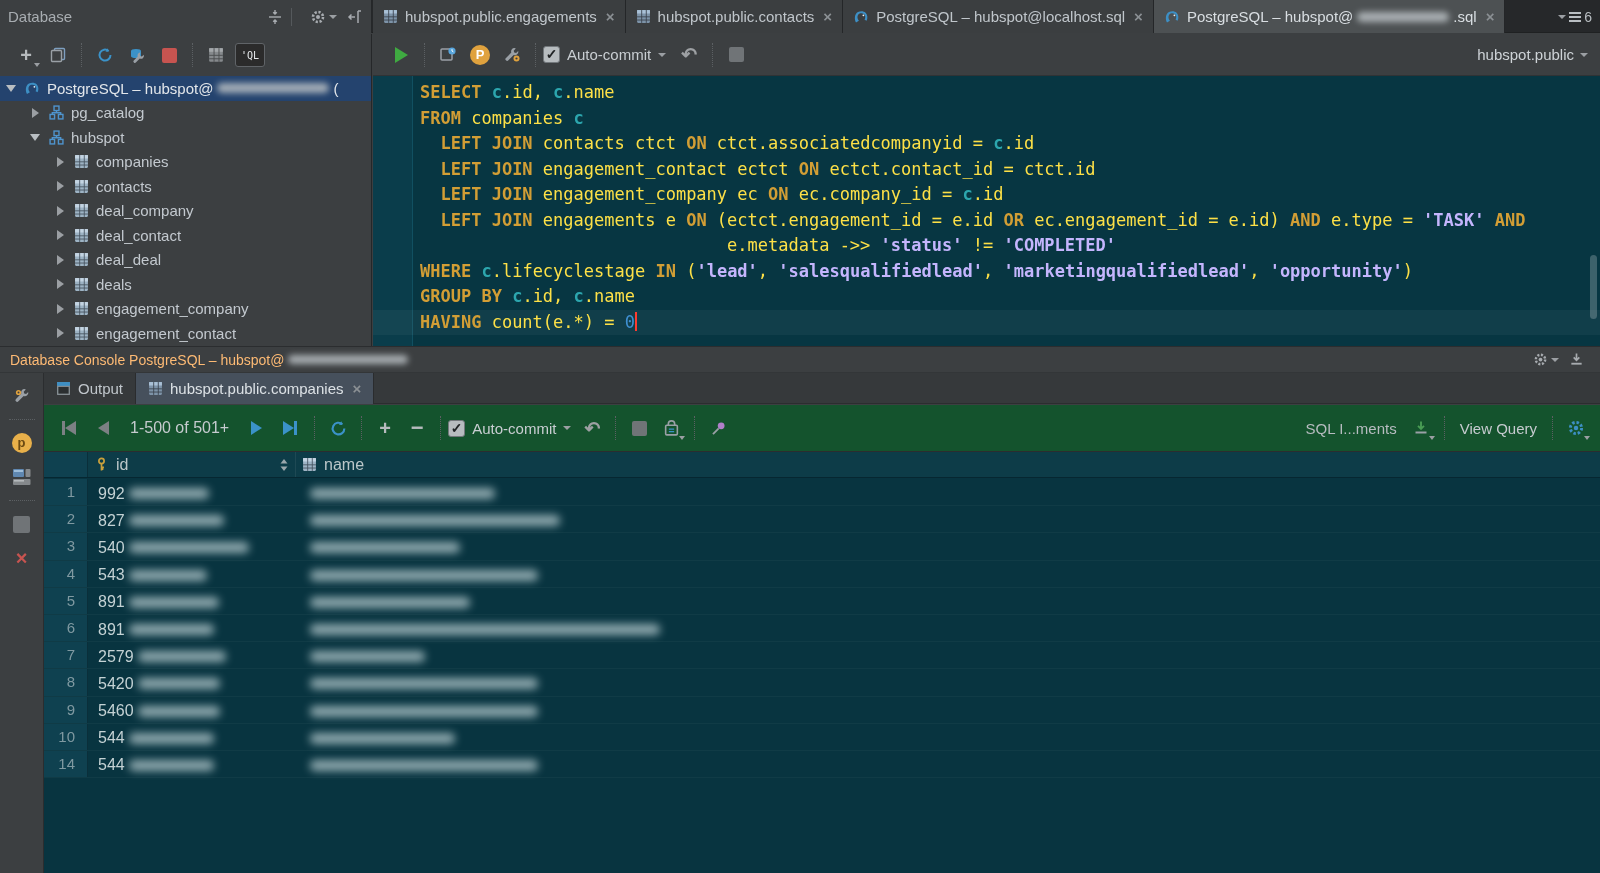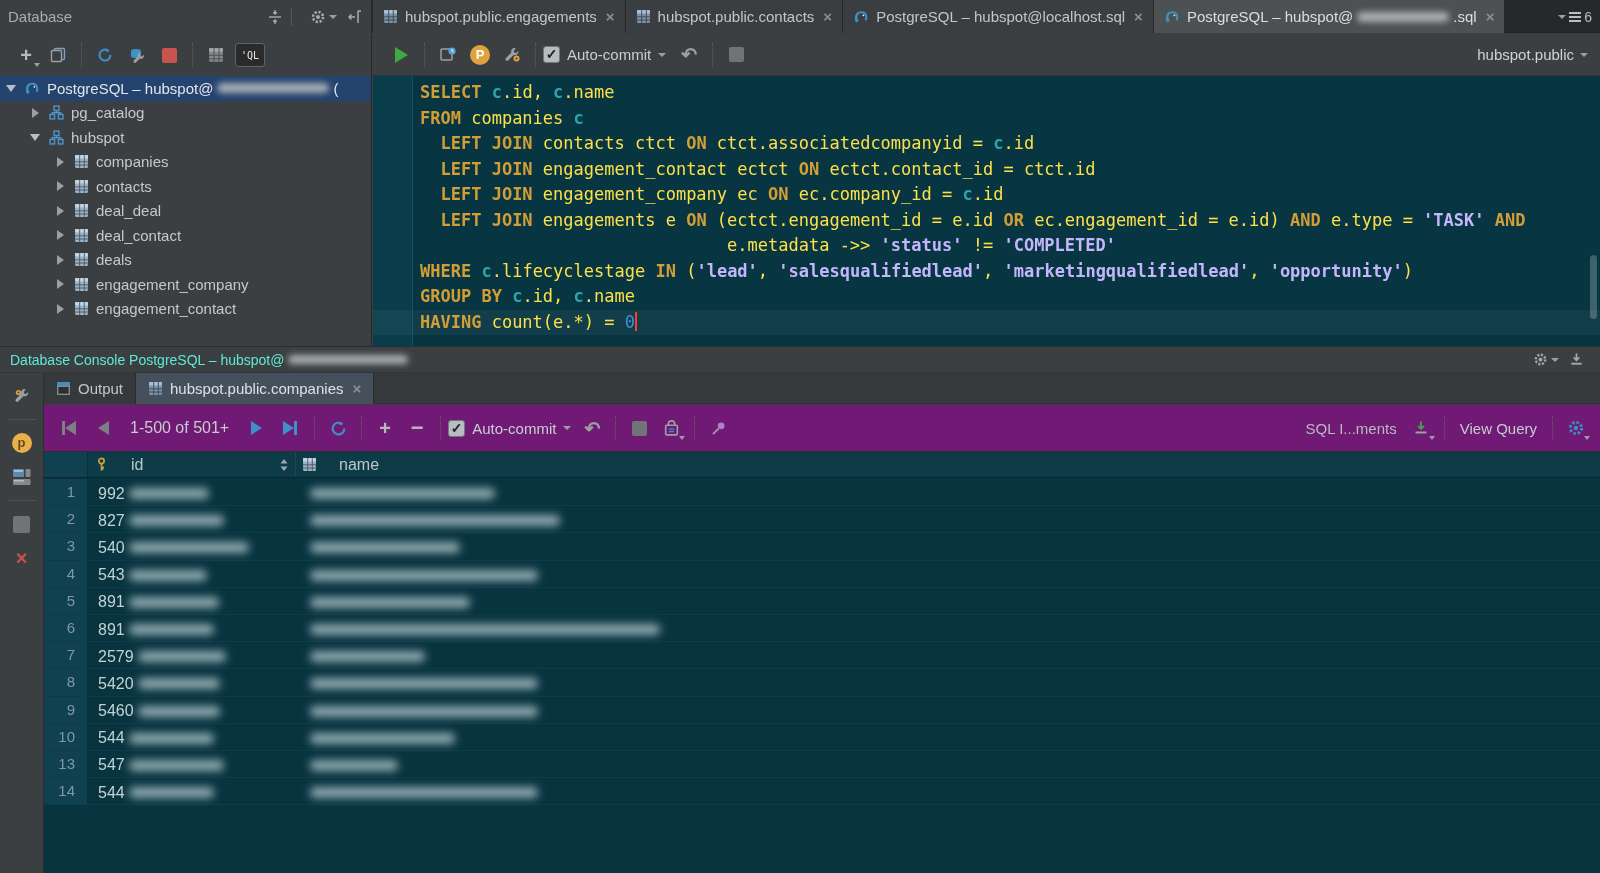--- a/index.html
+++ b/index.html
@@ -61,53 +61,53 @@
   .tk-k { color:#d29e35; font-weight:bold; position:relative; }
   .tk-p { color:#fde047; position:relative; }
   .tk-a { color:#2ca6ae; font-weight:bold; position:relative; }
   .tk-s { color:#c4b5fd; font-weight:bold; position:relative; }
   .tk-n { color:#3f90d2; position:relative; }
   .caret { display:inline-block; width:2px; height:19px; background:#ff3b30; vertical-align:-3px; position:relative; }
   .scroll-thumb { position:absolute; right:3px; top:179px; width:7px; height:64px; background:rgba(255,255,255,0.22); border-radius:4px; }
 
   
   .console-header { position:absolute; left:0; top:346px; width:1600px; height:27px; background:#3c3f41; border-top:1px solid #2b2d2f; border-bottom:1px solid #333638; display:flex; align-items:center; padding:0 10px; }
-  .console-title { color:#5eead4; font-size:14px; }
+  .console-title { color:#fdba74; font-size:14px; }
   .console-header .spacer { flex:1; }
 
   .left-strip { position:absolute; left:0; top:373px; width:44px; height:500px; background:#3c3f41; border-right:1px solid #2b2d2f; display:flex; flex-direction:column; align-items:center; padding-top:6px; }
   .left-strip .tbi { margin:4px 0; }
   .hdotsep { width:26px; height:1px; border-top:1px dotted #5c6063; margin:6px 0; }
   .close-x { color:#c75450; font-size:20px; font-weight:bold; line-height:1; }
 
   .console-tabs { position:absolute; left:44px; top:373px; width:1556px; height:31px; background:#36393b; display:flex; border-bottom:1px solid #2b2d2f; }
   .ctab { height:31px; display:flex; align-items:center; padding:0 12px; color:#c0c6cb; font-size:15px; background:#36393b; border-right:1px solid #2a2c2e; }
   .ctab.active { background:#46505c; color:#dce1e5; }
   .ctab .tab-label { margin-left:7px; }
   .ctab .tab-close { margin-left:9px; color:#8b9094; font-weight:bold; }
 
-  .results-toolbar { position:absolute; left:44px; top:405px; width:1556px; height:47px; background:#701a75; border-bottom:1px solid #2b2d2f; display:flex; align-items:center; padding:0 8px; }
+  .results-toolbar { position:absolute; left:44px; top:405px; width:1556px; height:47px; background:#14532d; border-bottom:1px solid #2b2d2f; display:flex; align-items:center; padding:0 8px; }
   .pg-txt { color:#c6cbcf; font-size:16px; margin:0 10px; }
   .nav { display:flex; align-items:center; margin:0 4px; }
   .tri-r { width:0; height:0; border-top:7px solid transparent; border-bottom:7px solid transparent; border-left:11px solid #7c8084; }
   .tri-l { width:0; height:0; border-top:7px solid transparent; border-bottom:7px solid transparent; border-right:11px solid #7c8084; }
   .blue .tri-r { border-left-color:#3b92c8; }
   .navbar-bar { width:2.5px; height:14px; background:#7c8084; }
   .blue .navbar-bar { background:#3b92c8; }
   .rt-right { margin-left:auto; display:flex; align-items:center; }
   .rt-label { color:#b7bcc0; font-size:15px; margin:0 8px; }
 
   
   .results { position:absolute; left:44px; top:452px; width:1556px; height:421px; background:#083440; overflow:hidden; }
   .rt-header { position:absolute; left:0; top:0; width:1556px; height:26px; background:#0d3c48; border-bottom:1px solid #062731; display:flex; color:#bcc7c9; font-size:16px; }
   .col-gutter { width:44px; border-right:1px solid #0a2f3a; background:#0f4150; }
   .col-id { width:208px; border-right:1px solid rgba(255,255,255,0.07); display:flex; align-items:center; padding:0 6px; }
   .col-name { flex:1; display:flex; align-items:center; padding:0 6px; }
   .sort-ind { margin-left:auto; }
-  .hdr-lbl { margin-left:22px; }
+  .hdr-lbl { margin-left:7px; }
   .rrows { position:absolute; left:0; top:27px; width:1556px; bottom:0; }
   .rrow { height:27.2px; display:flex; border-bottom:1px solid rgba(255,255,255,0.035); }
   .rnum { width:44px; background:#0f4150; border-right:1px solid #0a2f3a; color:#7f99a1; font-size:15px; text-align:right; padding:4px 12px 0 0; }
   .rid { width:208px; color:#c4d2d4; font-size:16px; padding:3px 0 0 10px; white-space:nowrap; display:flex; align-items:center; }
   .rname { flex:1; padding:3px 0 0 10px; display:flex; align-items:center; }
 
   .smudge { display:inline-block; height:10px; border-radius:5px; background:#b9bfc3; filter:blur(3px); opacity:.85; vertical-align:middle; margin:0 4px; }
   .smudge.cell { background:#9cb4b9; filter:blur(4px); height:11px; opacity:.9; }
 
   svg { display:block; }
@@ -349,34 +349,47 @@
           <span class="t-arrow" style="margin-left:55px">
             <span class="tri-c"></span>
           </span>
           <span class="t-icon">
             <svg width="15" height="15" viewBox="0 0 14 14">
               <rect x="1" y="1" width="12" height="12" rx="1" fill="#9db3c4"></rect>
               <rect x="1" y="1" width="12" height="3.2" fill="#c3d4e2"></rect>
               <path d="M5.3 1v12M9.6 1v12M1 7.3h12M1 10.3h12" stroke="#45525e" stroke-width="0.8"></path>
             </svg>
           </span>
+          <span>deal_company</span>
+        </div>
+        <div class="trow">
+          <span class="t-arrow" style="margin-left:55px">
+            <span class="tri-c"></span>
+          </span>
+          <span class="t-icon">
+            <svg width="15" height="15" viewBox="0 0 14 14">
+              <rect x="1" y="1" width="12" height="12" rx="1" fill="#9db3c4"></rect>
+              <rect x="1" y="1" width="12" height="3.2" fill="#c3d4e2"></rect>
+              <path d="M5.3 1v12M9.6 1v12M1 7.3h12M1 10.3h12" stroke="#45525e" stroke-width="0.8"></path>
+            </svg>
+          </span>
+          <span>deal_contact</span>
+        </div>
+        <div class="trow">
+          <span class="t-arrow" style="margin-left:55px">
+            <span class="tri-c"></span>
+          </span>
+          <span class="t-icon">
+            <svg width="15" height="15" viewBox="0 0 14 14">
+              <rect x="1" y="1" width="12" height="12" rx="1" fill="#9db3c4"></rect>
+              <rect x="1" y="1" width="12" height="3.2" fill="#c3d4e2"></rect>
+              <path d="M5.3 1v12M9.6 1v12M1 7.3h12M1 10.3h12" stroke="#45525e" stroke-width="0.8"></path>
+            </svg>
+          </span>
           <span>deal_deal</span>
-        </div>
-        <div class="trow">
-          <span class="t-arrow" style="margin-left:55px">
-            <span class="tri-c"></span>
-          </span>
-          <span class="t-icon">
-            <svg width="15" height="15" viewBox="0 0 14 14">
-              <rect x="1" y="1" width="12" height="12" rx="1" fill="#9db3c4"></rect>
-              <rect x="1" y="1" width="12" height="3.2" fill="#c3d4e2"></rect>
-              <path d="M5.3 1v12M9.6 1v12M1 7.3h12M1 10.3h12" stroke="#45525e" stroke-width="0.8"></path>
-            </svg>
-          </span>
-          <span>deal_contact</span>
         </div>
         <div class="trow">
           <span class="t-arrow" style="margin-left:55px">
             <span class="tri-c"></span>
           </span>
           <span class="t-icon">
             <svg width="15" height="15" viewBox="0 0 14 14">
               <rect x="1" y="1" width="12" height="12" rx="1" fill="#9db3c4"></rect>
               <rect x="1" y="1" width="12" height="3.2" fill="#c3d4e2"></rect>
               <path d="M5.3 1v12M9.6 1v12M1 7.3h12M1 10.3h12" stroke="#45525e" stroke-width="0.8"></path>
@@ -690,30 +703,20 @@
           <div class="rnum">10</div>
           <div class="rid">
             <span>544</span>
             <span class="smudge cell" style="width:85px"></span>
           </div>
           <div class="rname">
             <span class="smudge cell" style="width:145px"></span>
           </div>
         </div>
         <div class="rrow">
-          <div class="rnum">13</div>
-          <div class="rid">
-            <span>547</span>
-            <span class="smudge cell" style="width:95px"></span>
-          </div>
-          <div class="rname">
-            <span class="smudge cell" style="width:88px"></span>
-          </div>
-        </div>
-        <div class="rrow">
           <div class="rnum">14</div>
           <div class="rid">
             <span>544</span>
             <span class="smudge cell" style="width:85px"></span>
           </div>
           <div class="rname">
             <span class="smudge cell" style="width:228px"></span>
           </div>
         </div>
       </div>

